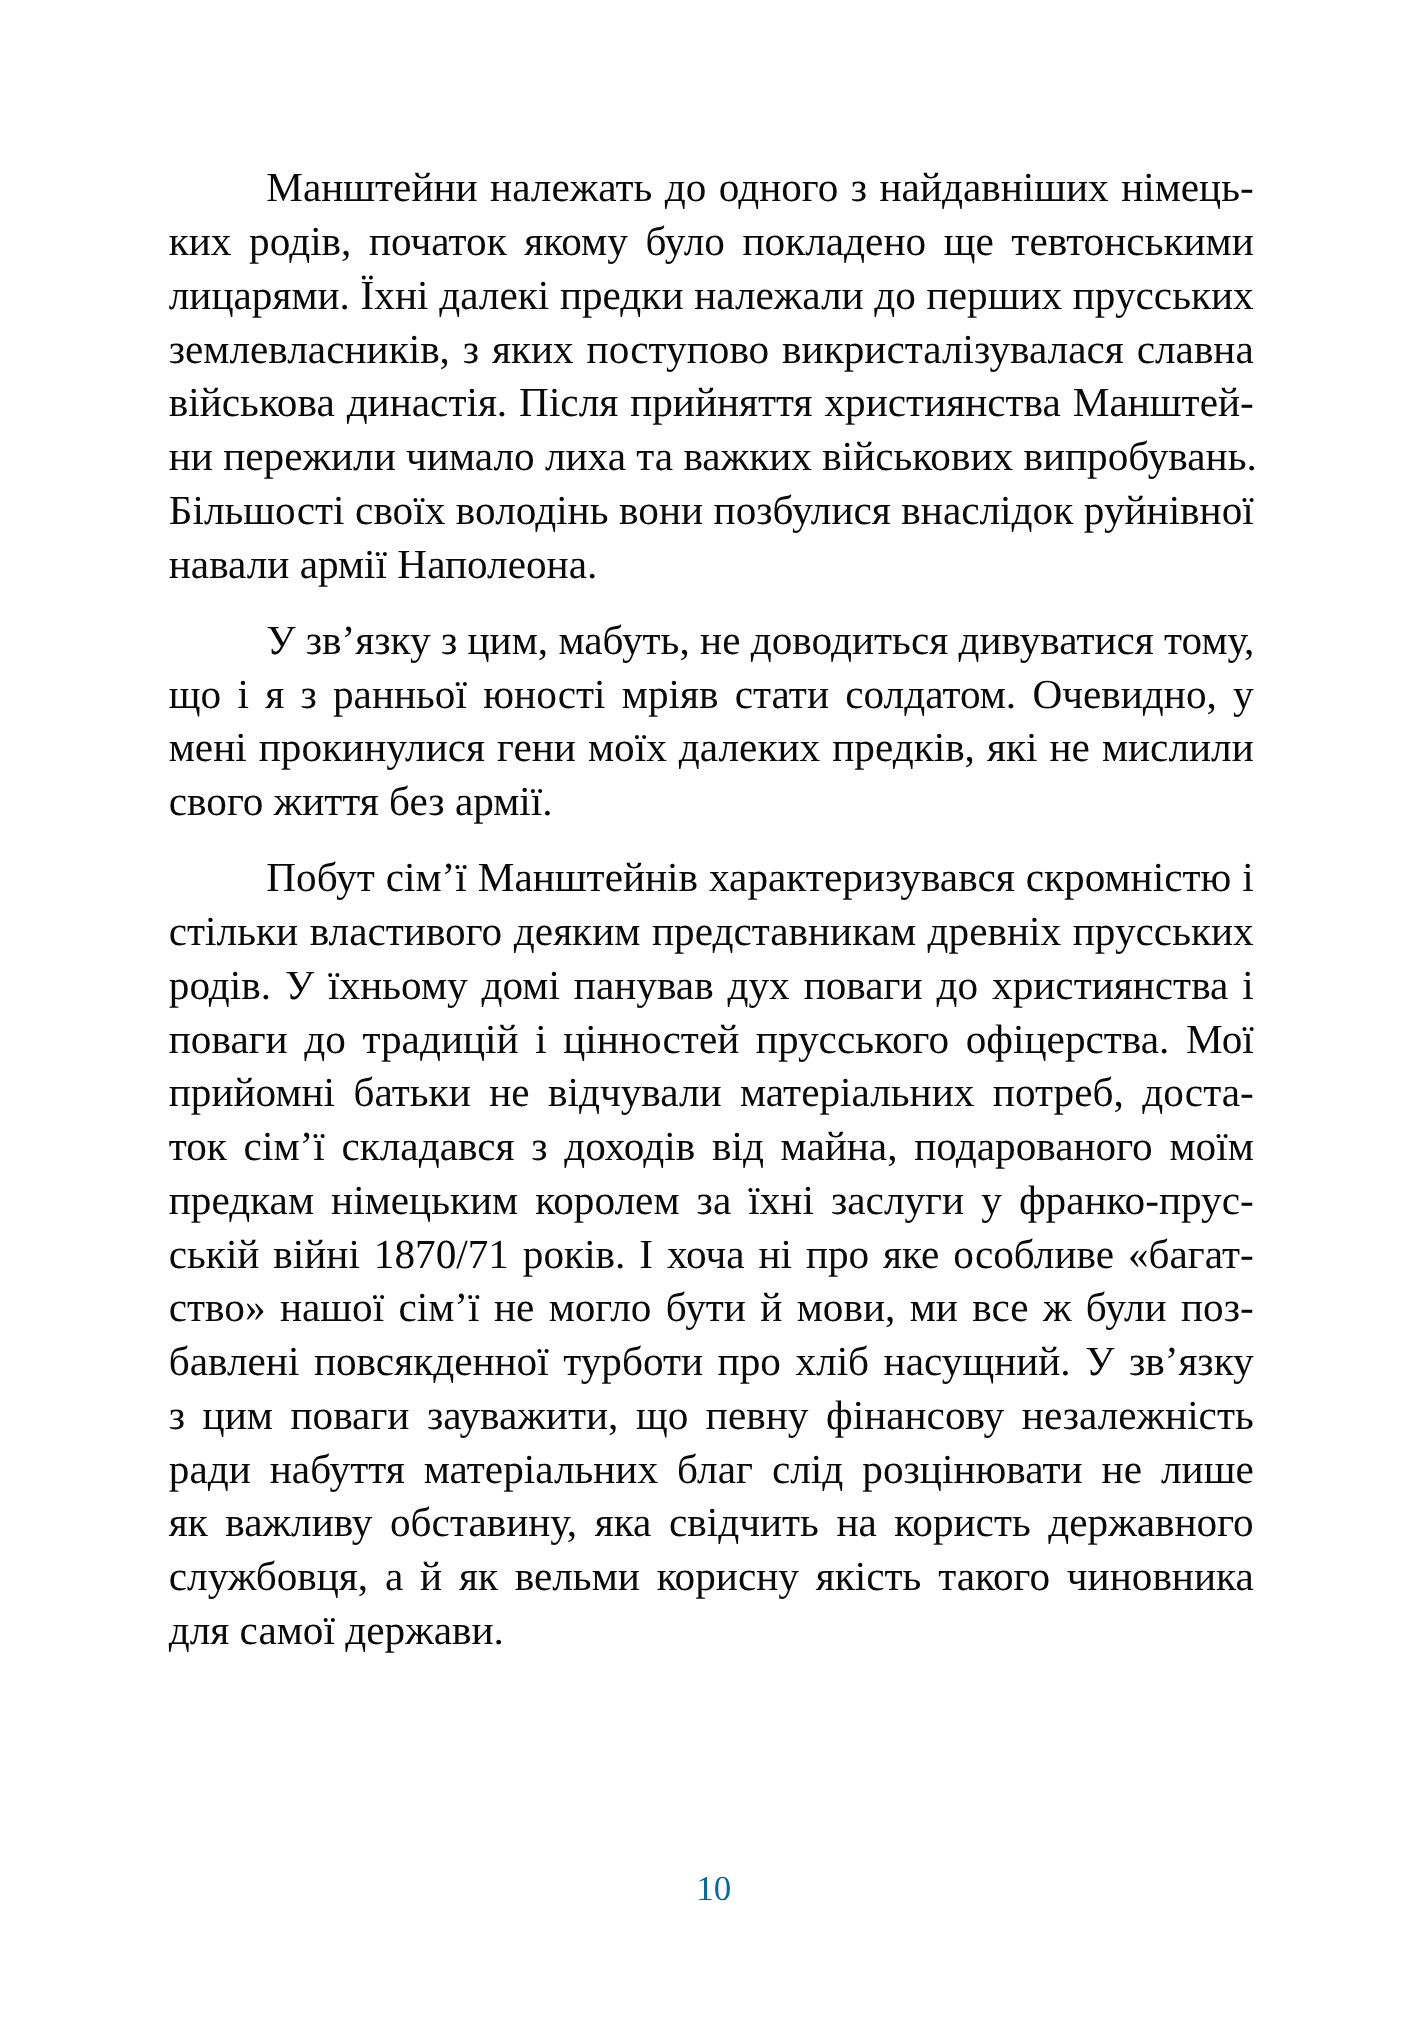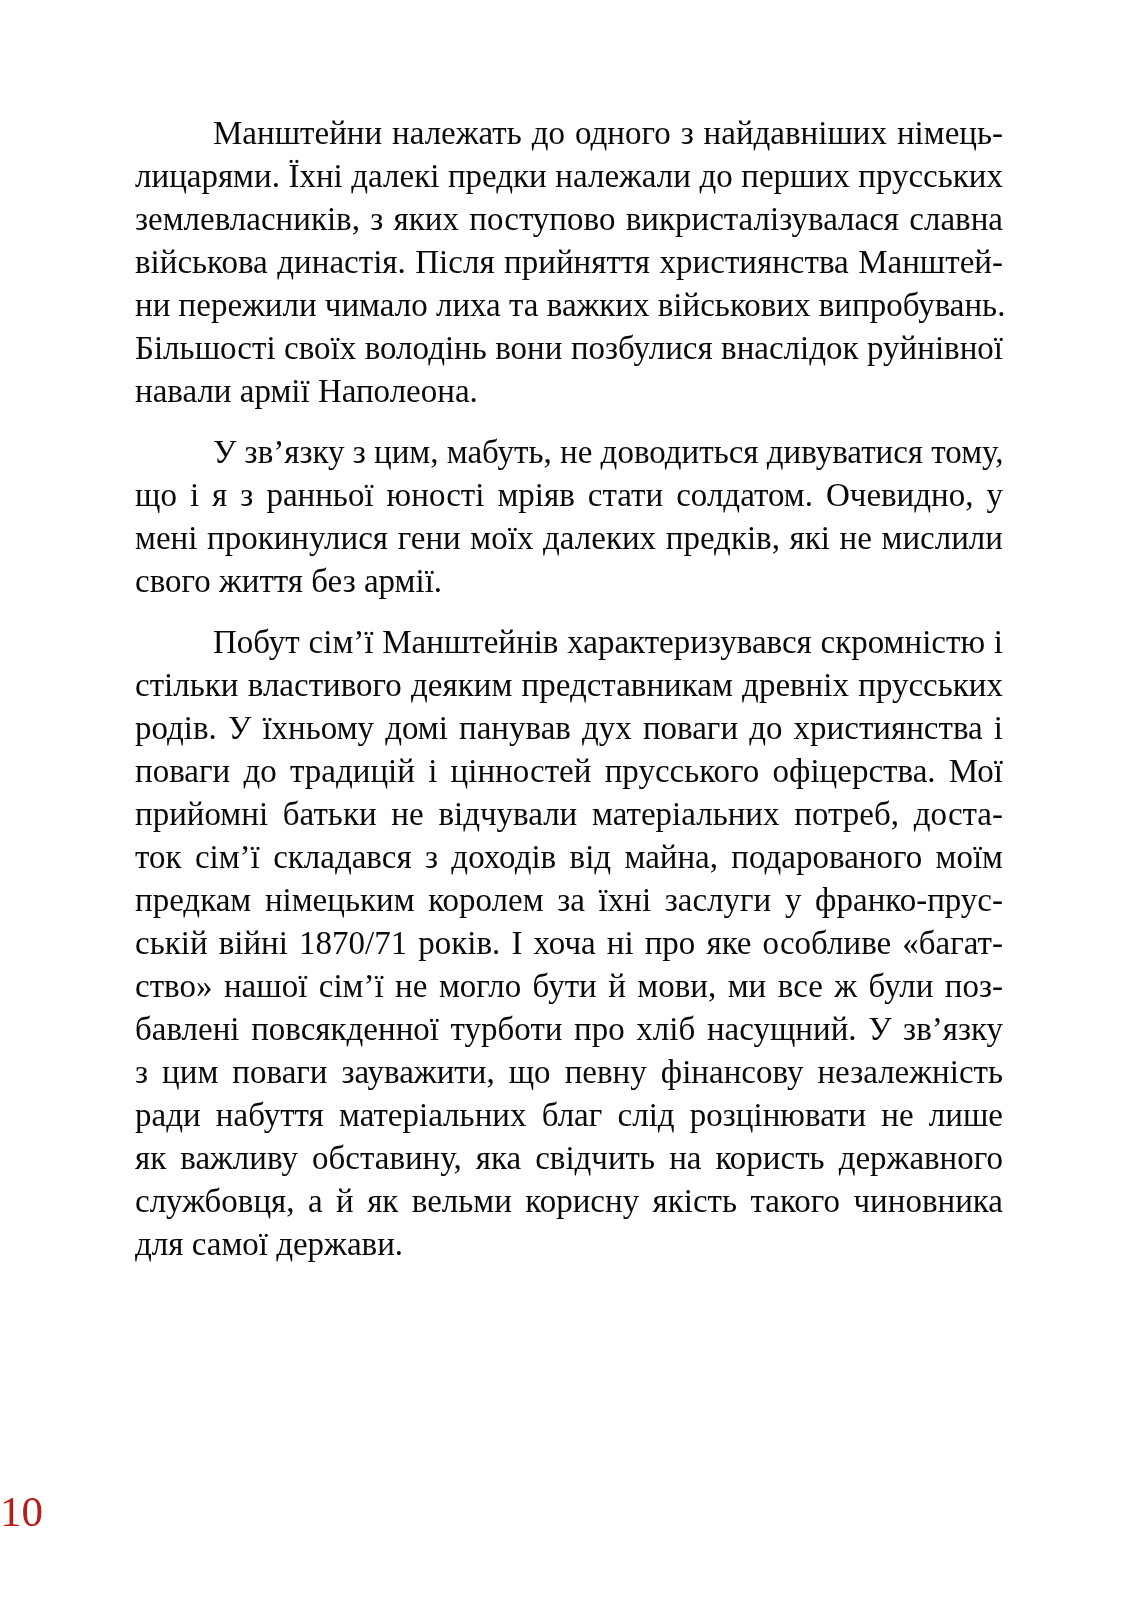--- a/index.html
+++ b/index.html
@@ -14,21 +14,21 @@
     color: #000000;
     overflow: hidden;
   }
   .page {
     position: absolute;
     inset: 0;
     background: #ffffff;
   }
   .text-block {
     position: absolute;
-    top: 112px;
+    top: 130px;
     left: 135px;
     width: 868px;
   }
   .paragraph { margin: 0; }
   .paragraph + .paragraph { margin-top: 18px; }
   .line {
     font-size: 33px;
     line-height: 43px;
     white-space: nowrap;
     color: #0a0a0a;
@@ -42,33 +42,34 @@
     text-align-last: left;
   }
   .line.first {
     text-indent: 78px;
   }
   .folio {
     position: absolute;
     top: 1492px;
     left: 0;
     width: 100%;
-    text-align: left;
-    font-size: 43px;
+    text-align: center;
+    font-size: 28px;
     line-height: 40px;
-    color: #b91c1c;
+    color: #0369a1;
   }
 </style>
 </head>
 <body>
 
 <div class="page">
   <div class="text-block">
       <div class="paragraph">
         <div class="line first justified">Манштейни належать до одного з найдавніших німець-</div>
+        <div class="line justified">ких родів, початок якому було покладено ще тевтонськими</div>
         <div class="line justified">лицарями. Їхні далекі предки належали до перших прусських</div>
         <div class="line justified">землевласників, з яких поступово викристалізувалася славна</div>
         <div class="line justified">військова династія. Після прийняття християнства Манштей-</div>
         <div class="line justified">ни пережили чимало лиха та важких військових випробувань.</div>
         <div class="line justified">Більшості своїх володінь вони позбулися внаслідок руйнівної</div>
         <div class="line last">навали армії Наполеона.</div>
       </div>
       <div class="paragraph">
         <div class="line first justified">У зв’язку з цим, мабуть, не доводиться дивуватися тому,</div>
         <div class="line justified">що і я з ранньої юності мріяв стати солдатом. Очевидно, у</div>

